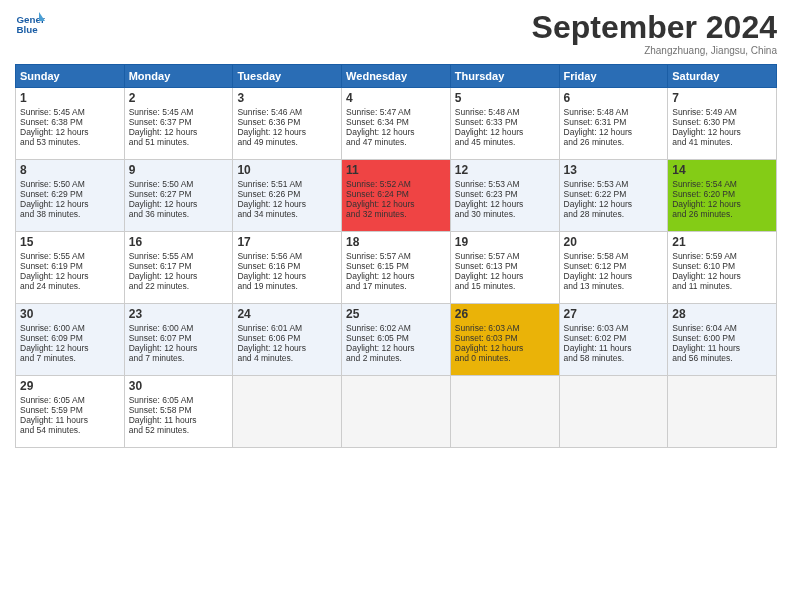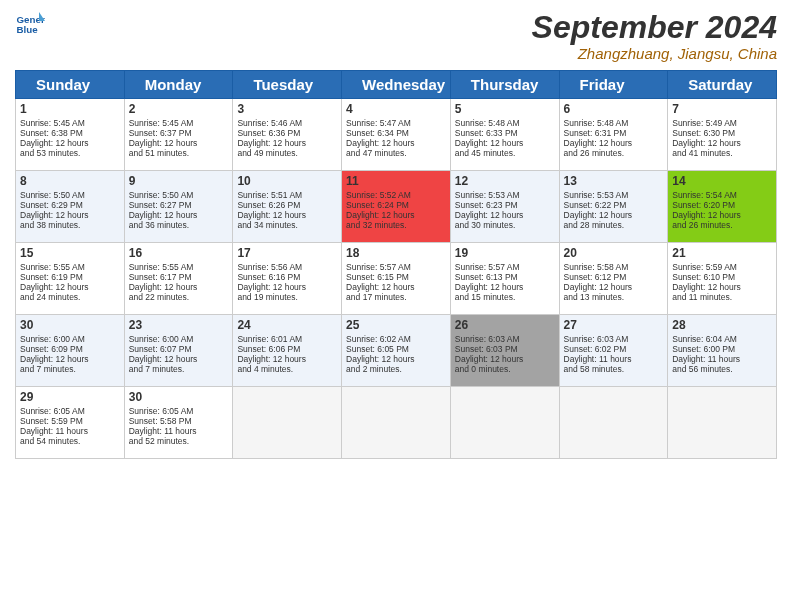--- a/index.html
+++ b/index.html
@@ -24,43 +24,42 @@
       display: flex;
       align-items: center;
       gap: 6px;
     }
     .logo-icon {
       width: 30px;
       height: 28px;
     }
     .title-area {
       text-align: right;
-      font-style: italic;
     }
     .month-title {
       font-size: 32px;
       font-weight: bold;
       color: #333;
       line-height: 1.1;
     }
     .location {
-      font-size: 15px;
-      color: #a16207;
+      font-size: 10px;
+      color: #737373;
     }
     table {
       width: 100%;
       border-collapse: collapse;
       table-layout: fixed;
     }
     th {
       background-color: #2a6db5;
       color: white;
-      font-size: 15px;
+      font-size: 11px;
       font-weight: bold;
-      padding: 5px 20px;
+      padding: 5px 4px;
       text-align: left;
       border: 1px solid #1a5da5;
     }
     td {
       vertical-align: top;
       font-size: 8.5px;
       color: #333;
       padding: 3px 4px;
       border: 1px solid #ccc;
       height: 72px;
@@ -292,21 +291,21 @@
         <span>Daylight: 12 hours</span><br>
         <span>and 4 minutes.</span>
       </td>
           <td style="background:#eef3fa">
         <span class="day-num">25</span>
         <span>Sunrise: 6:02 AM</span><br>
         <span>Sunset: 6:05 PM</span><br>
         <span>Daylight: 12 hours</span><br>
         <span>and 2 minutes.</span>
       </td>
-          <td style="background:#a3a3a3">
+          <td style="background:#eab308">
         <span class="day-num">26</span>
         <span>Sunrise: 6:03 AM</span><br>
         <span>Sunset: 6:03 PM</span><br>
         <span>Daylight: 12 hours</span><br>
         <span>and 0 minutes.</span>
       </td>
           <td style="background:#eef3fa">
         <span class="day-num">27</span>
         <span>Sunrise: 6:03 AM</span><br>
         <span>Sunset: 6:02 PM</span><br>

